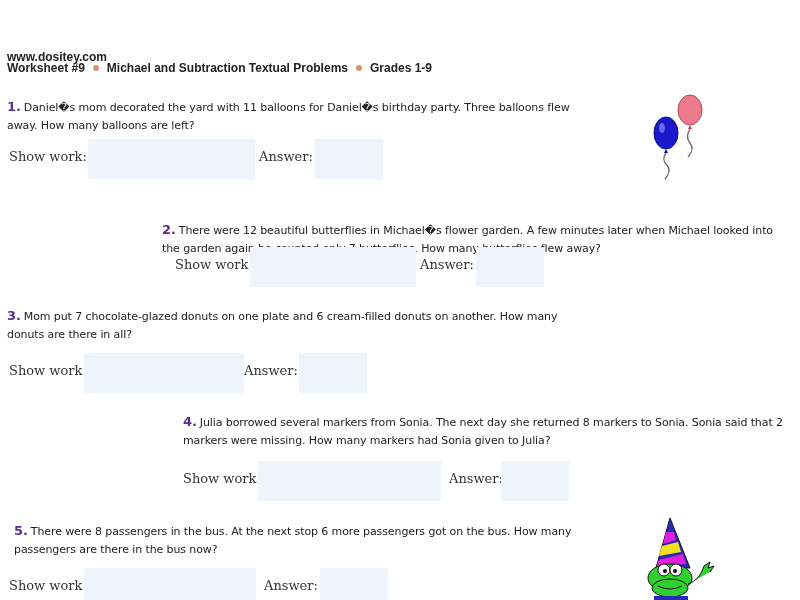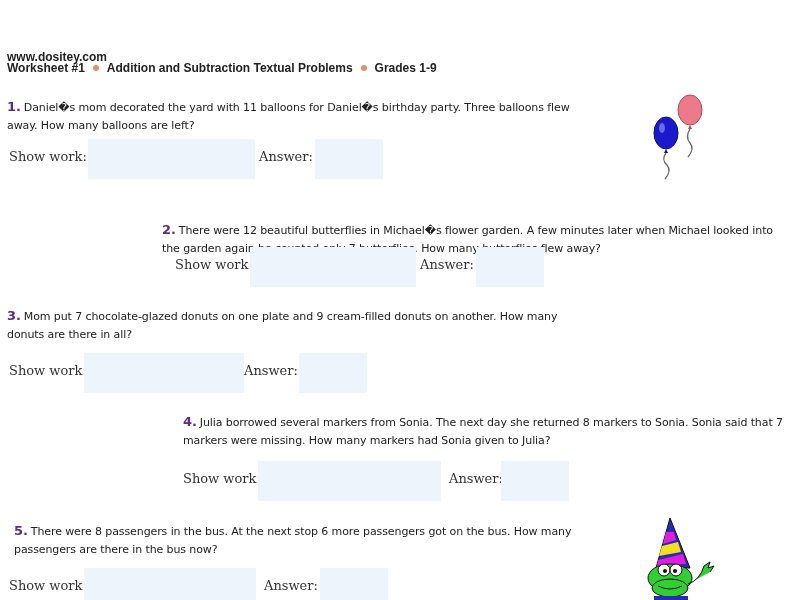--- a/index.html
+++ b/index.html
@@ -11,49 +11,49 @@
   .problem .num { color: #5a2d8c; font-weight: bold; font-size: 13px; margin-right: 3px; }
   .label { position: absolute; font-family: "DejaVu Serif", serif; font-size: 13px; color: #333; }
   .box { position: absolute; background: #eef4fc; border: none; }
   svg { position: absolute; }
 </style>
 </head>
 <body>
 
 <div class="site">www.dositey.com</div>
 <div class="title">
-  <span>Worksheet #1</span><span class="dot"></span><span>Addition and Subtraction Textual Problems</span><span class="dot"></span><span>Grades 1-9</span>
+  <span>Worksheet #9</span><span class="dot"></span><span>Michael and Subtraction Textual Problems</span><span class="dot"></span><span>Grades 1-9</span>
 </div>
 
 <div class="problem" style="left:7px; top:98px; width:590px;">
   <span class="num">1.</span><span>Daniel�s mom decorated the yard with 11 balloons for Daniel�s birthday party. Three balloons flew away. How many balloons are left?</span>
 </div>
 <div class="label" style="left:9px; top:149px;">Show work:</div>
 <input class="box" style="left: 88px; top: 139px; width: 163px; height: 38px;" value="">
 <div class="label" style="left:259px; top:149px;">Answer:</div>
 <input class="box" style="left: 315px; top: 139px; width: 64px; height: 38px;" value="">
 
 <div class="problem" style="left:162px; top:201px; width:620px;margin-top:20px;">
   <span class="num">2.</span><span>There were 12 beautiful butterflies in Michael�s flower garden. A few minutes later when Michael looked into the garden again he counted only 7 butterflies. How many butterflies flew away?</span>
 </div>
 <div class="label" style="left:175px; top:257px;">Show work:</div>
 <input class="box" style="left: 250px; top: 247px; width: 162px; height: 38px;" value="">
 <div class="label" style="left:420px; top:257px;">Answer:</div>
 <input class="box" style="left: 476px; top: 247px; width: 64px; height: 38px;" value="">
 
 <div class="problem" style="left:7px; top:307px; width:570px;">
-  <span class="num">3.</span><span>Mom put 7 chocolate-glazed donuts on one plate and 9 cream-filled donuts on another. How many donuts are there in all?</span>
+  <span class="num">3.</span><span>Mom put 7 chocolate-glazed donuts on one plate and 6 cream-filled donuts on another. How many donuts are there in all?</span>
 </div>
 <div class="label" style="left:9px; top:363px;">Show work:</div>
 <input class="box" style="left: 84px; top: 353px; width: 156px; height: 38px;" value="">
 <div class="label" style="left:244px; top:363px;">Answer:</div>
 <input class="box" style="left: 299px; top: 353px; width: 64px; height: 38px;" value="">
 
 <div class="problem" style="left:183px; top:413px; width:615px;">
-  <span class="num">4.</span><span>Julia borrowed several markers from Sonia. The next day she returned 8 markers to Sonia. Sonia said that 7 markers were missing. How many markers had Sonia given to Julia?</span>
+  <span class="num">4.</span><span>Julia borrowed several markers from Sonia. The next day she returned 8 markers to Sonia. Sonia said that 2 markers were missing. How many markers had Sonia given to Julia?</span>
 </div>
 <div class="label" style="left:183px; top:471px;">Show work:</div>
 <input class="box" style="left: 258px; top: 461px; width: 179px; height: 38px;" value="">
 <div class="label" style="left:449px; top:471px;">Answer:</div>
 <input class="box" style="left: 501px; top: 461px; width: 64px; height: 38px;" value="">
 
 <div class="problem" style="left:14px; top:522px; width:580px;">
   <span class="num">5.</span><span>There were 8 passengers in the bus. At the next stop 6 more passengers got on the bus. How many passengers are there in the bus now?</span>
 </div>
 <div class="label" style="left:9px; top:578px;">Show work:</div>

